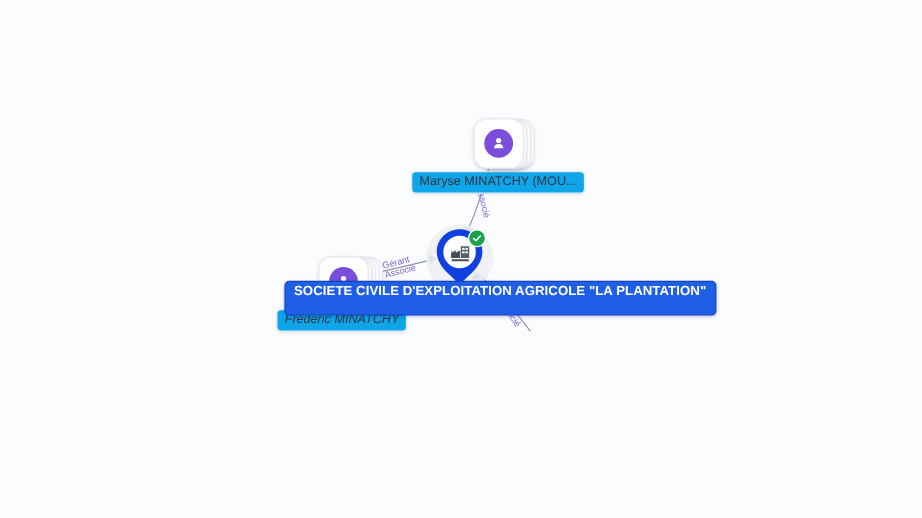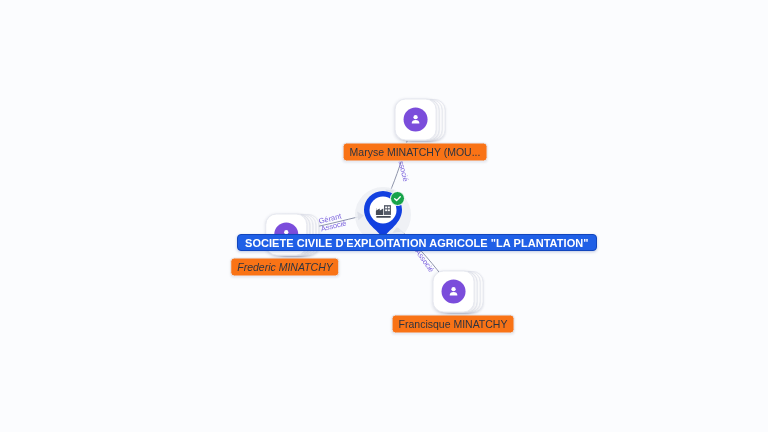--- a/index.html
+++ b/index.html
@@ -79,21 +79,21 @@
     background: #7b4ddb;
     display: flex;
     align-items: center;
     justify-content: center;
   }
   .avatar-circle svg { display: block; }
 
   
   .node-label {
     margin-top: 4px;
-    background: #f97316;
+    background: #0ea5e9;
     border: 1px solid #e8eaf1;
     border-radius: 4px;
     padding: 2px 6px 3px 6px;
     font-size: 10.5px;
     line-height: 12px;
     color: #2f3440;
     white-space: nowrap;
     box-shadow: 0 1px 2px rgba(40,50,90,0.08);
   }
 
@@ -147,21 +147,21 @@
   }
 
   
   .company-label-pill {
     position: absolute;
     left: 237px;
     top: 234px;
     background: #1f5fe6;
     border: 1px solid #1246bd;
     border-radius: 4px;
-    padding: 2px 7px 0 7px;
+    padding: 2px 7px 12px 7px;
     color: #ffffff;
     font-size: 11px;
     font-weight: bold;
     line-height: 13px;
     letter-spacing: 0.05px;
     white-space: nowrap;
     box-shadow: 0 1px 3px rgba(20,50,140,0.25);
   }
 
   
@@ -231,36 +231,20 @@
           <svg width="14" height="14" viewBox="0 0 24 24" fill="#ffffff">
             <circle cx="12" cy="8" r="3.7"></circle>
             <path d="M12 13c-4 0-6.5 2.3-6.5 4.6V19h13v-1.4C18.5 15.3 16 13 12 13z"></path>
           </svg>
         </span>
       </div>
     </div>
     <div class="node-label">Frederic MINATCHY</div>
   </div>
 
-  <div class="node" style="left:453px; top:302px;">
-    <div class="person-stack">
-      <div class="stack-card c3"></div>
-      <div class="stack-card c2"></div>
-      <div class="stack-card c1"></div>
-      <div class="person-front">
-        <span class="avatar-circle">
-          <svg width="14" height="14" viewBox="0 0 24 24" fill="#ffffff">
-            <circle cx="12" cy="8" r="3.7"></circle>
-            <path d="M12 13c-4 0-6.5 2.3-6.5 4.6V19h13v-1.4C18.5 15.3 16 13 12 13z"></path>
-          </svg>
-        </span>
-      </div>
-    </div>
-    <div class="node-label">Francisque MINATCHY</div>
-  </div>
 
   <div class="node" style="left:383px; top:215px;">
     <div class="company-halo"></div>
     <div class="company-pin-wrap">
       <svg class="company-pin" viewBox="0 0 44 52" xmlns="http://www.w3.org/2000/svg">
         <path d="M22 2C11.5 2 3 10.4 3 20.8c0 7.5 4.6 13.5 9.4 18.1 3.4 3.3 6.9 5.9 8.4 9.6.5 1.2 1.9 1.2 2.4 0 1.5-3.7 5-6.3 8.4-9.6C36.4 34.3 41 28.3 41 20.8 41 10.4 32.5 2 22 2z" fill="#1240e0"></path>
         <circle cx="22" cy="21" r="13.5" fill="#ffffff"></circle>
       </svg>
       <span class="company-glyph">
         <svg width="19" height="19" viewBox="0 0 24 24" fill="#454b57">

